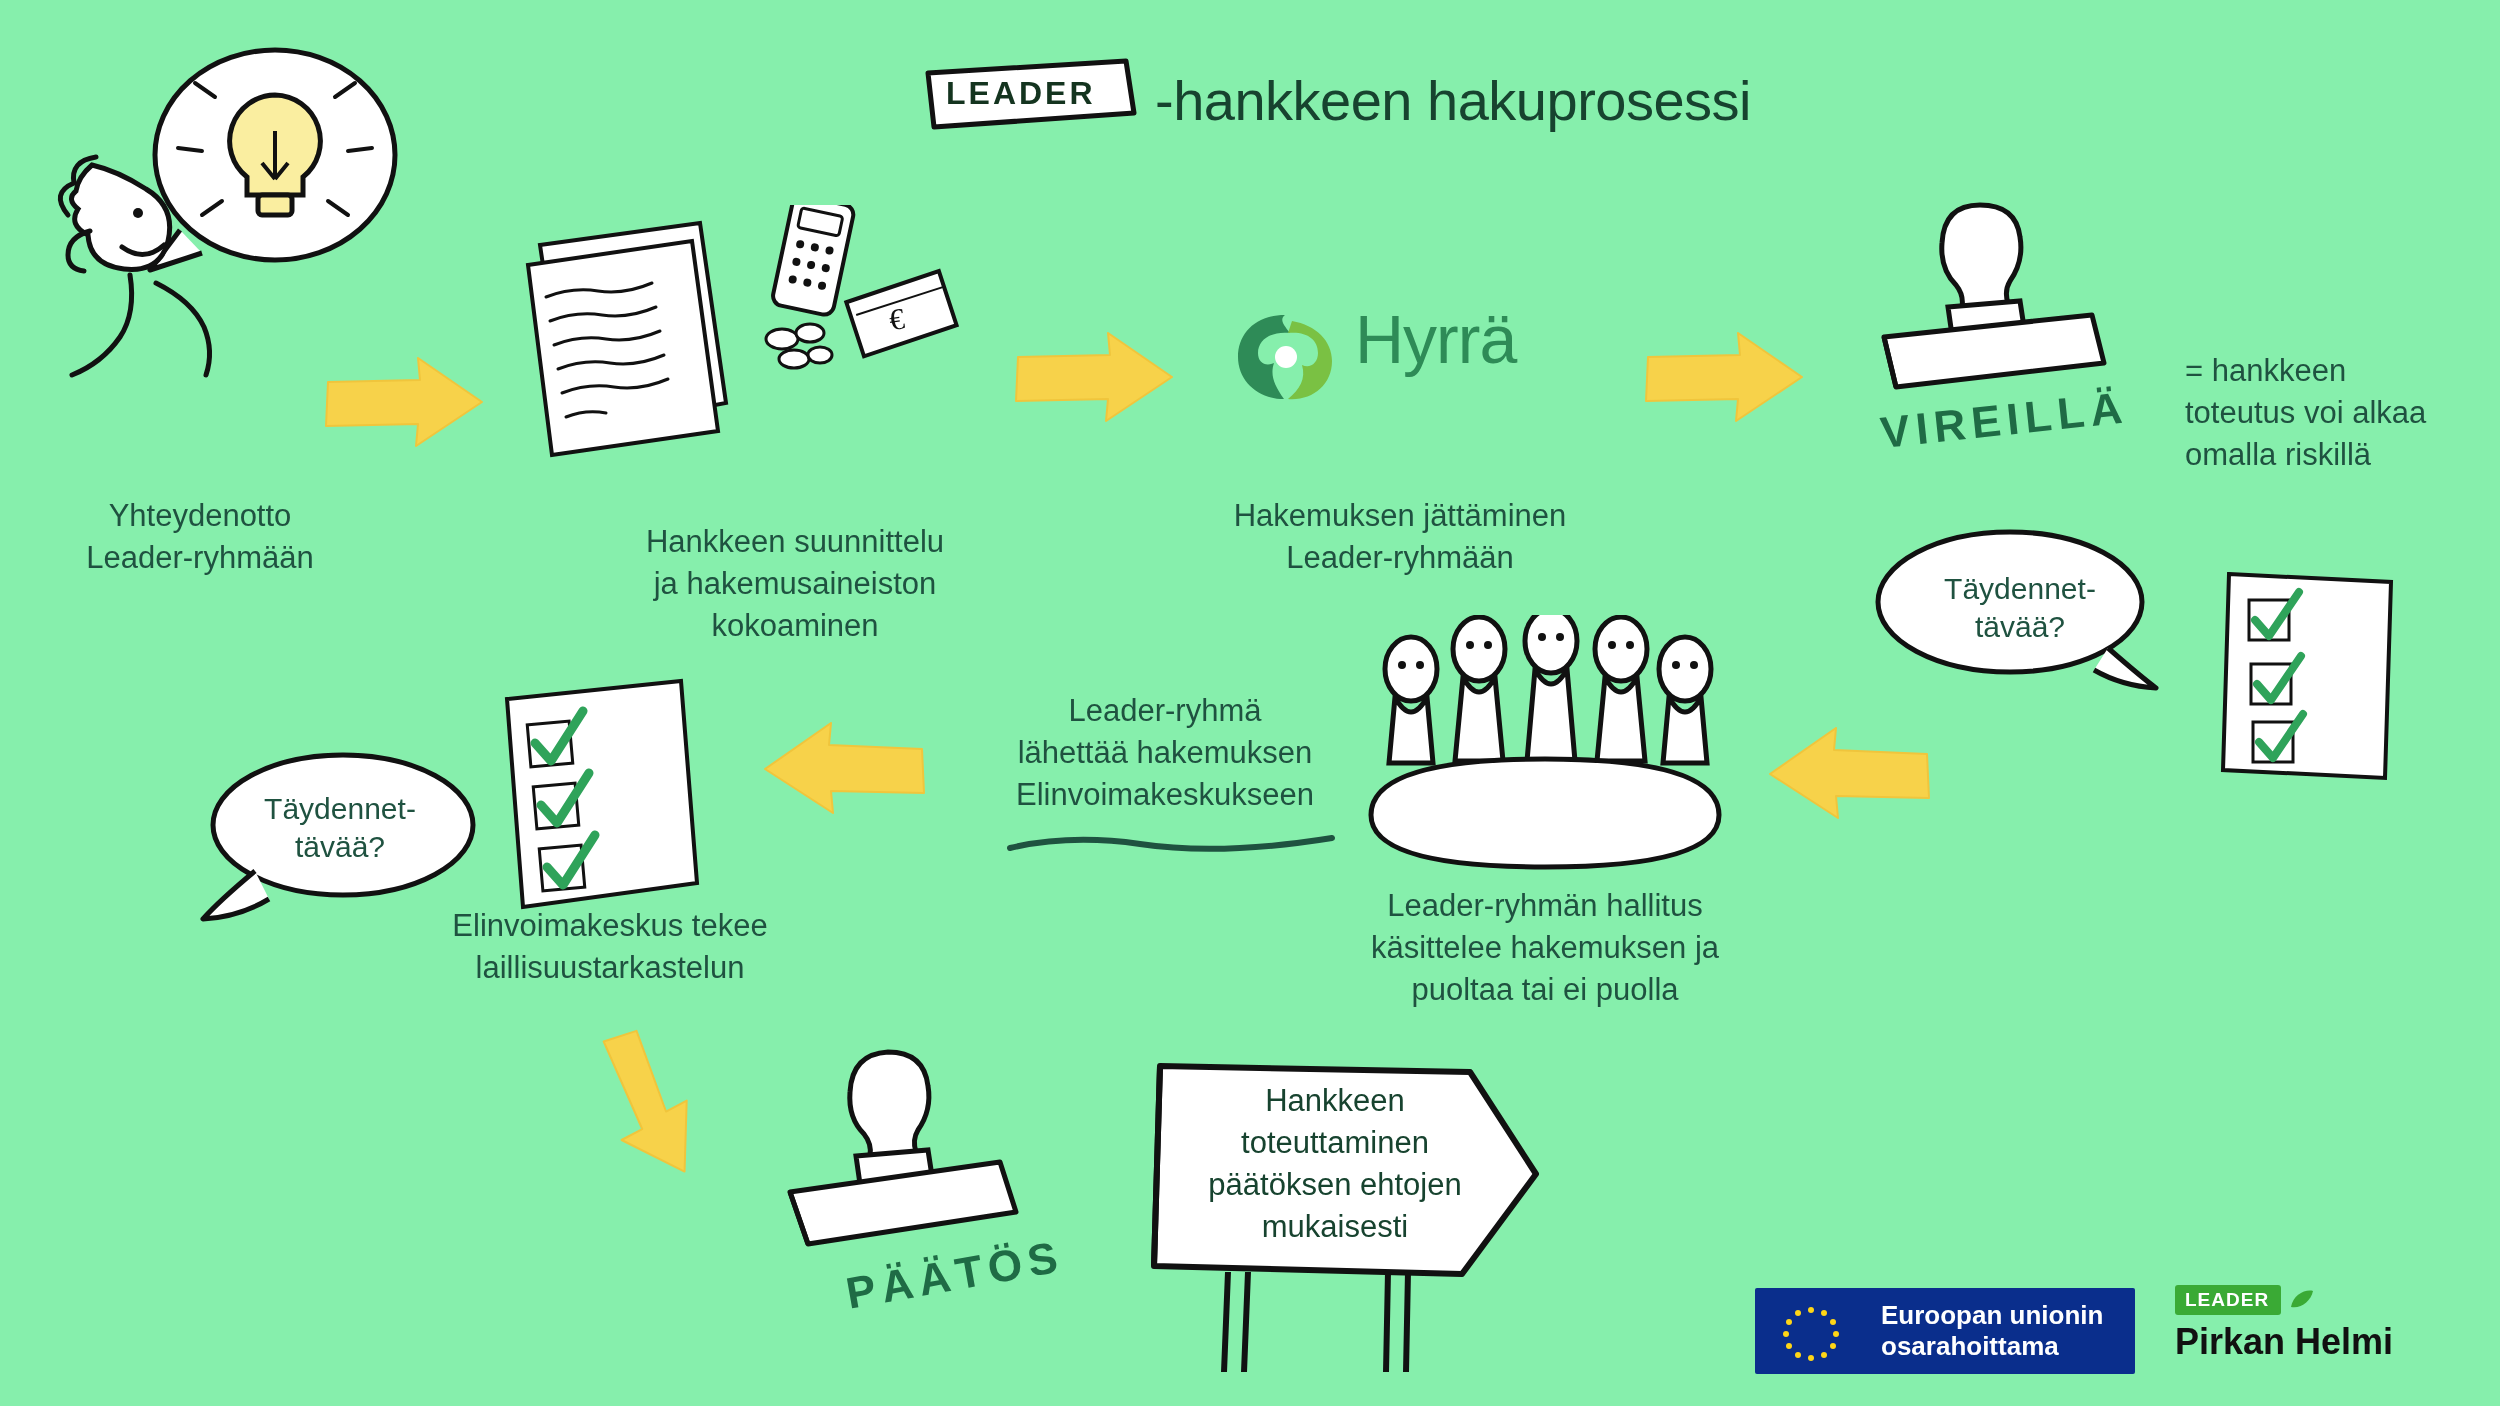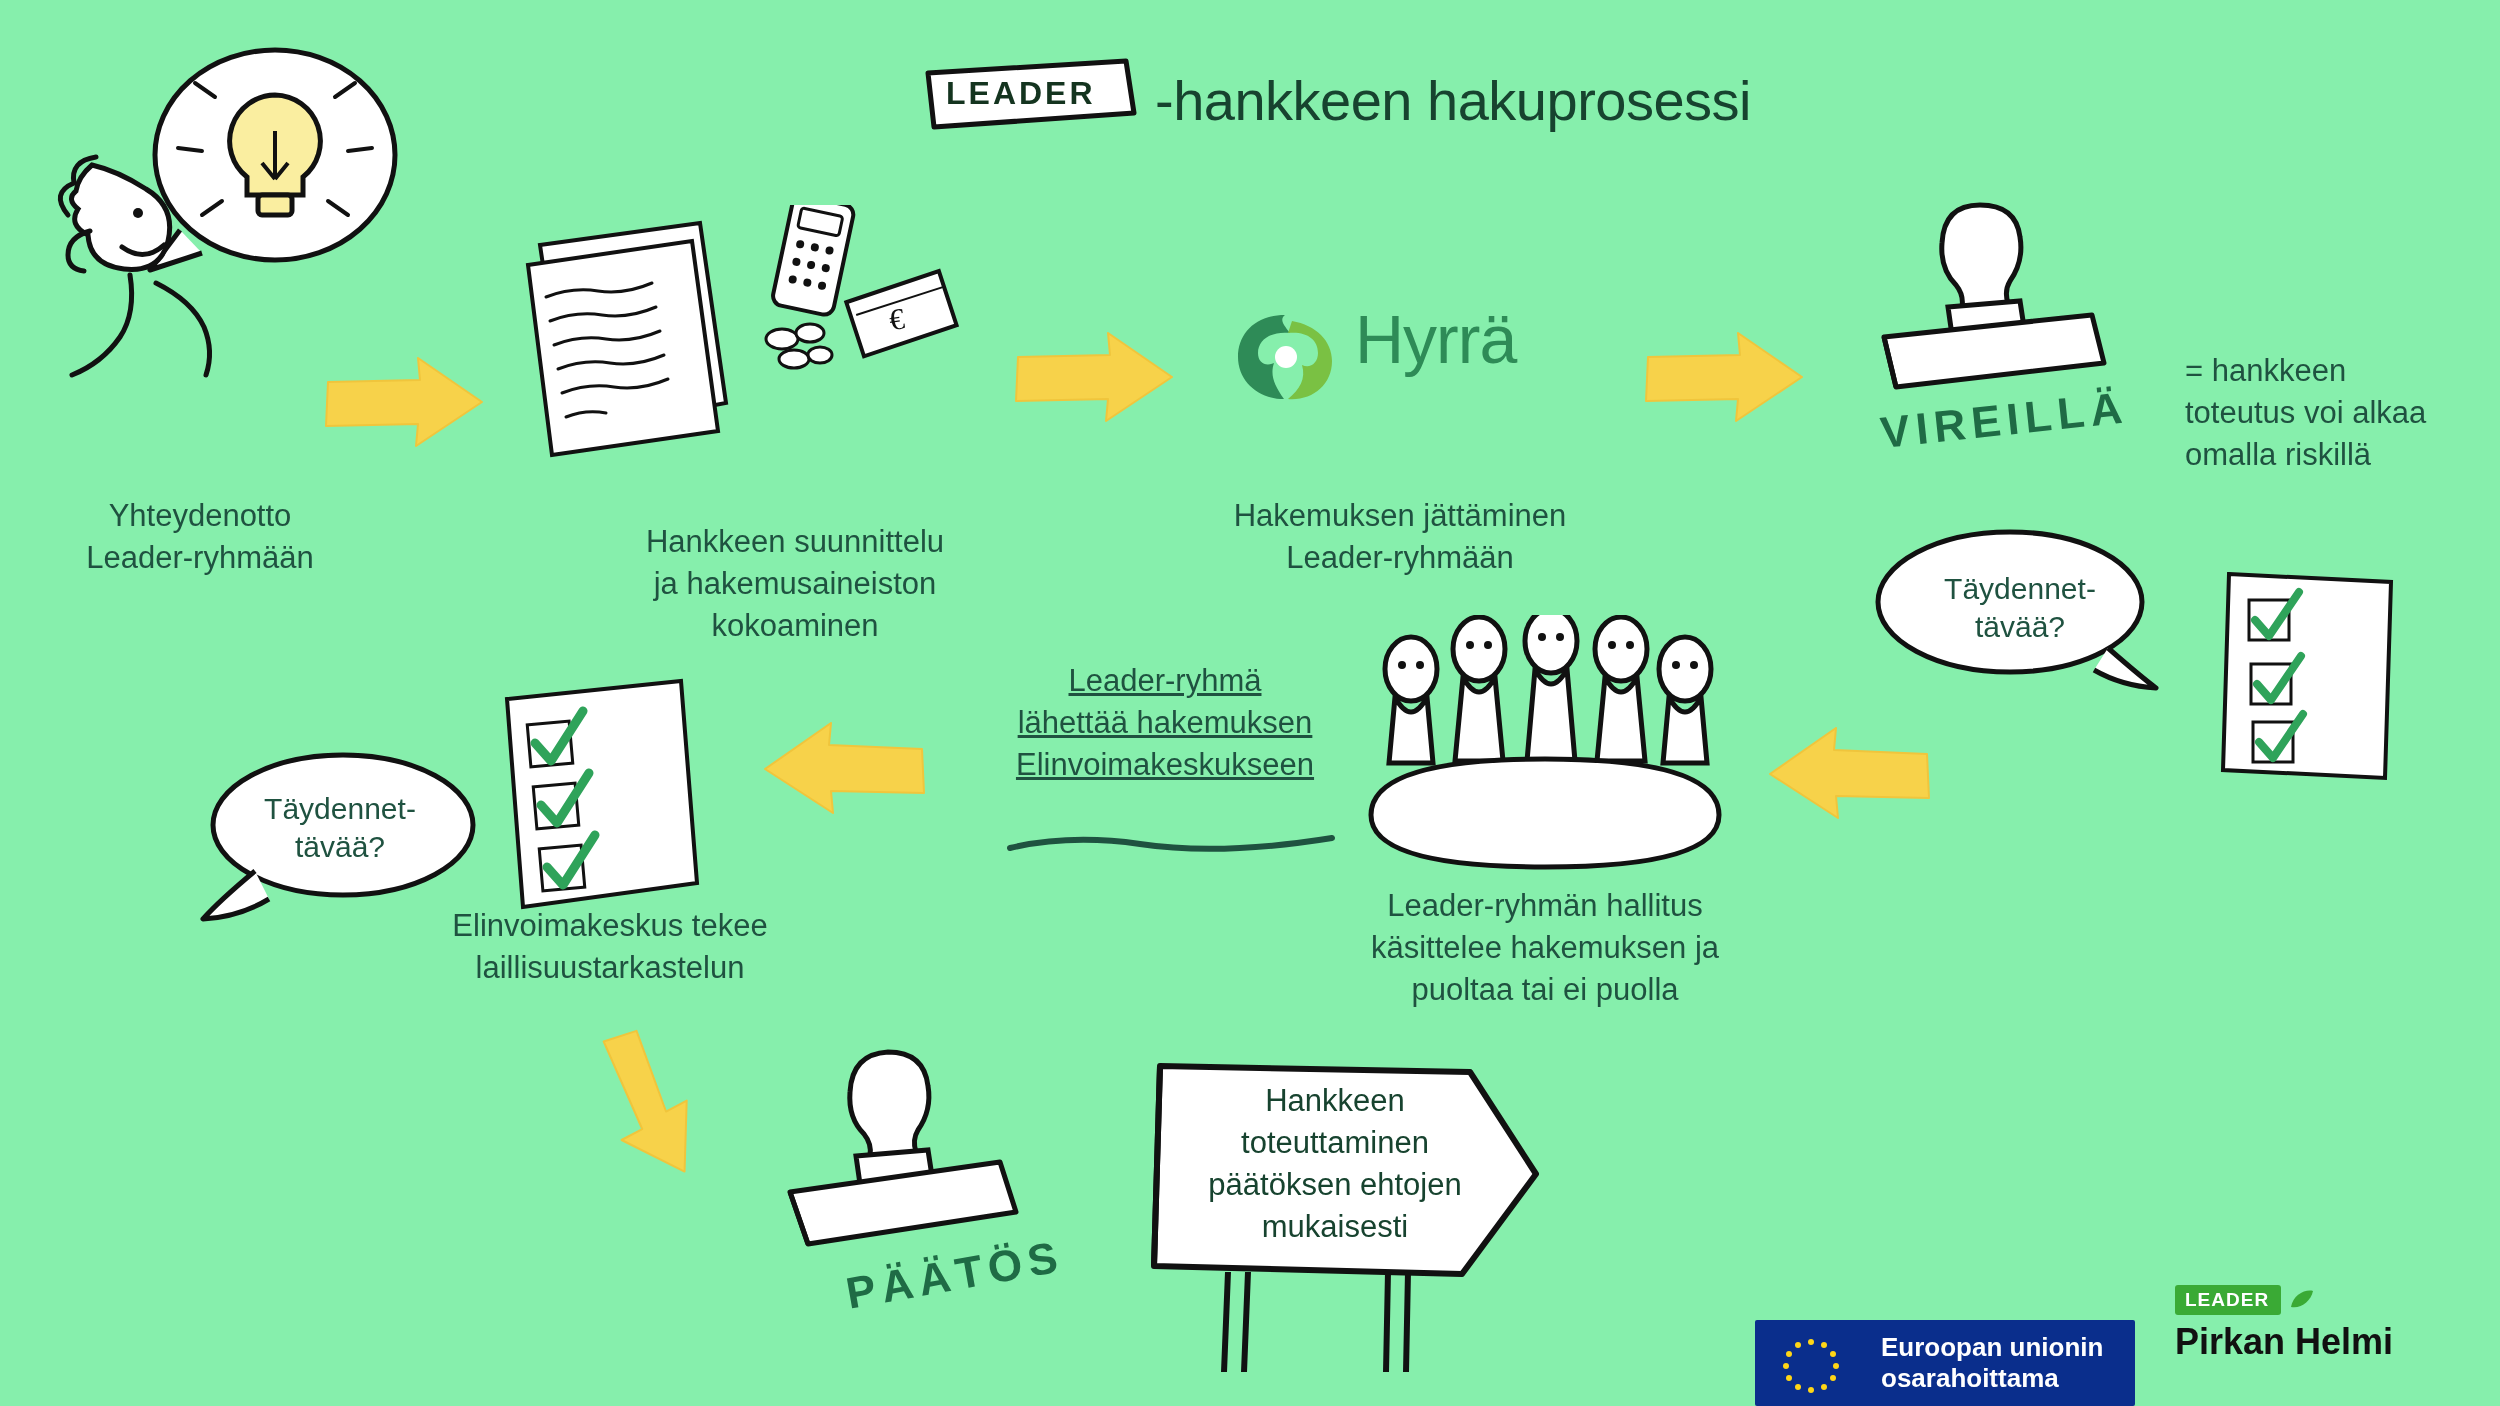--- a/index.html
+++ b/index.html
@@ -57,21 +57,20 @@
     color: #1f5240;
     text-align: center;
     line-height: 1.25;
   }
   .eu-box {
     background: #0a2e8c;
     color: #ffffff;
     display: flex;
     align-items: center;
     border-radius: 2px;
-    margin-top: 32px;
   }
   .eu-label {
     font-size: 26px;
     font-weight: bold;
     line-height: 1.2;
     color: #ffffff;
     padding-left: 14px;
     font-family: "Liberation Sans", sans-serif;
   }
   .ph-leader {
@@ -290,21 +289,21 @@
           <circle cx="339" cy="50" r="4"></circle>
       </g>
 
       <path d="M16,200 q0,-56 174,-56 q174,0 174,56 q0,52 -174,52 q-174,0 -174,-52 z" fill="#ffffff" stroke="#111111" stroke-width="5"></path>
     </svg>
   </div>
   <div class="abs txt" style="left:1345px; top:885px; width:400px; white-space:pre-line;">Leader-ryhmän hallitus
 käsittelee hakemuksen ja
 puoltaa tai ei puolla</div>
 
-  <div class="abs txt" style="left:1000px; top:660px; width:330px; white-space:pre-line;text-decoration:underline;">Leader-ryhmä
+  <div class="abs txt" style="left:1000px; top:690px; width:330px; white-space:pre-line;">Leader-ryhmä
 lähettää hakemuksen
 Elinvoimakeskukseen</div>
   <div class="abs" style="left:1000px; top:830px;">
     <svg width="340" height="30" viewBox="0 0 340 30">
       <path d="M10,18 q60,-14 130,-4 q80,12 192,-6" fill="none" stroke="#1f5240" stroke-width="6" stroke-linecap="round"></path>
     </svg>
   </div>
   <div class="abs" style="left:755px; top:715px;">
     <svg width="175" height="110" viewBox="0 0 175 110">
       <path d="M167,34 L74,30 L76,8 L10,54 L78,98 L76,76 L169,78 Z" fill="#f7d24a" stroke="#f0c53c" stroke-width="2" stroke-linejoin="round"></path>

